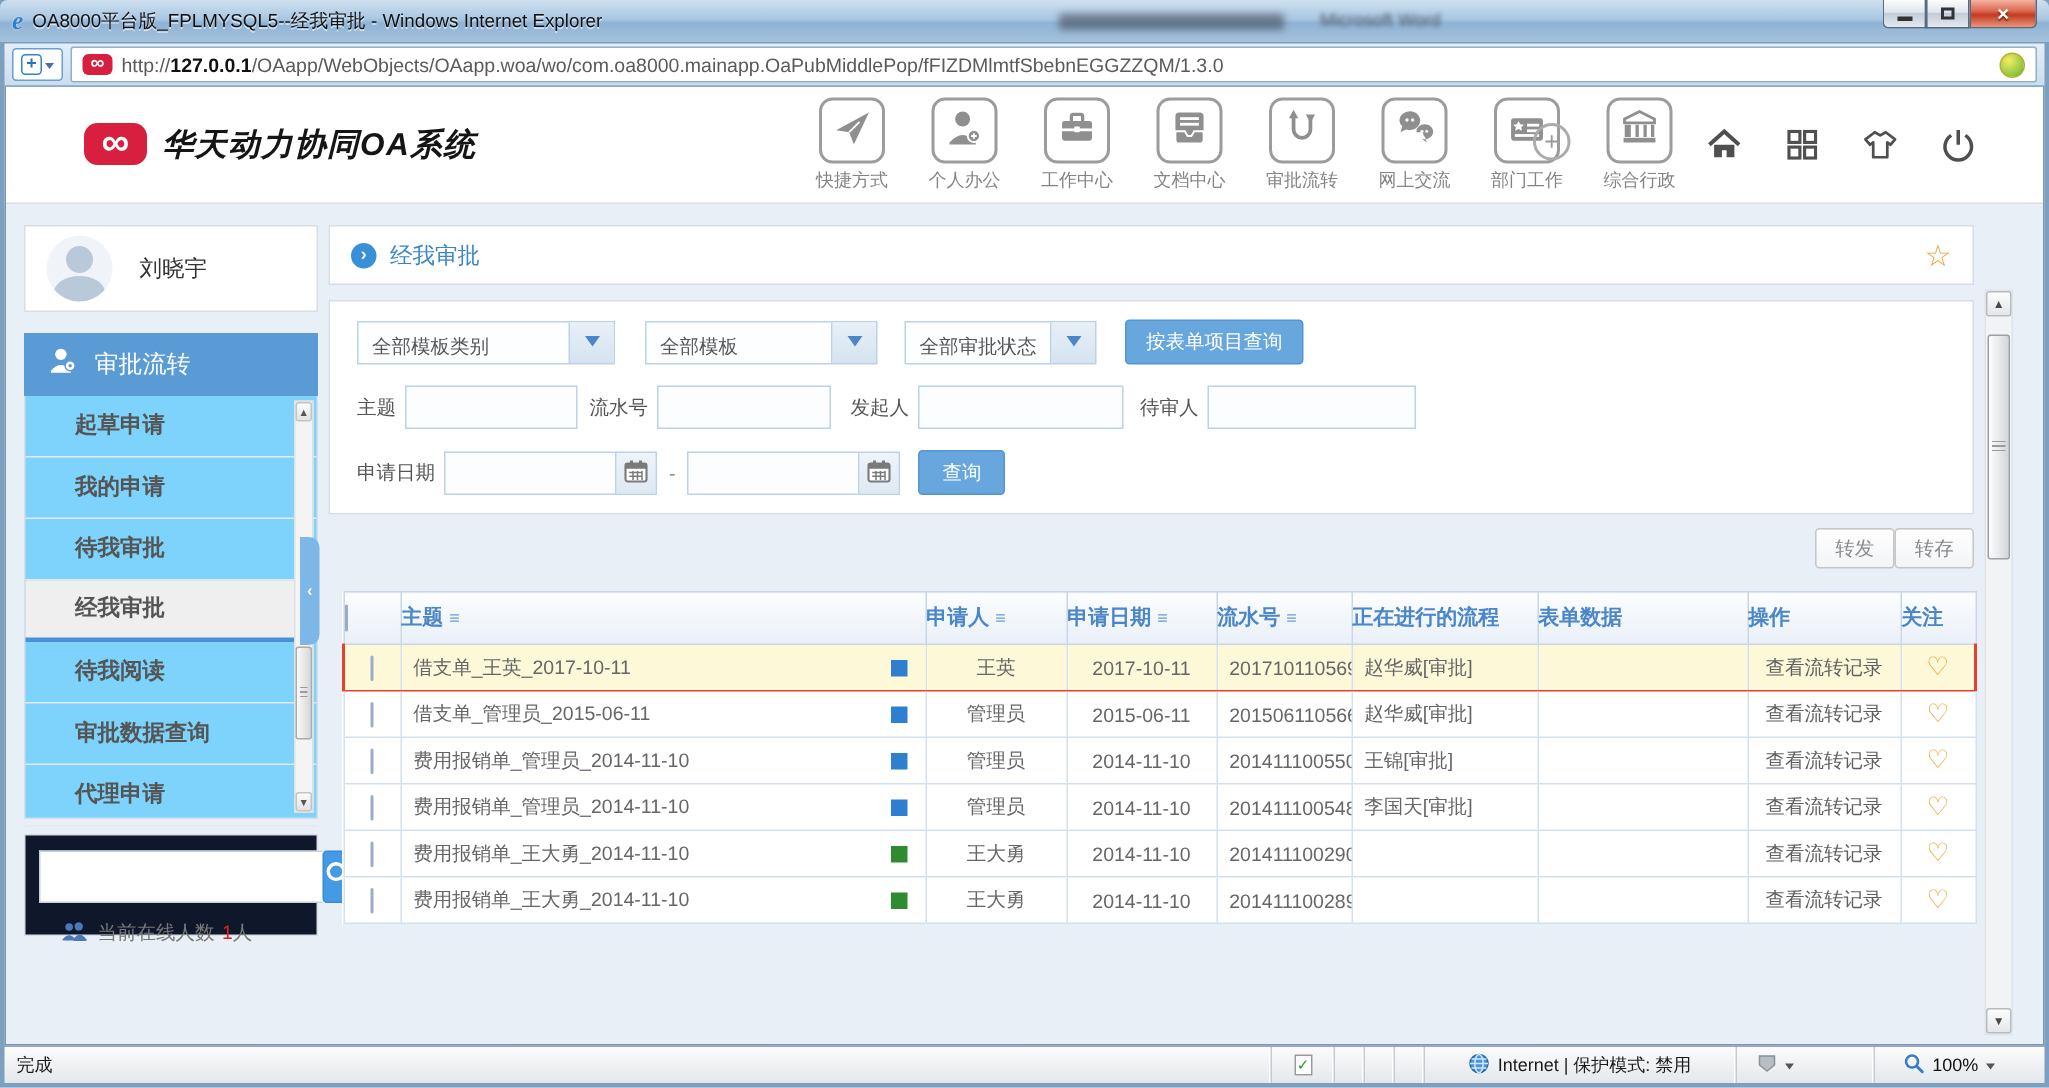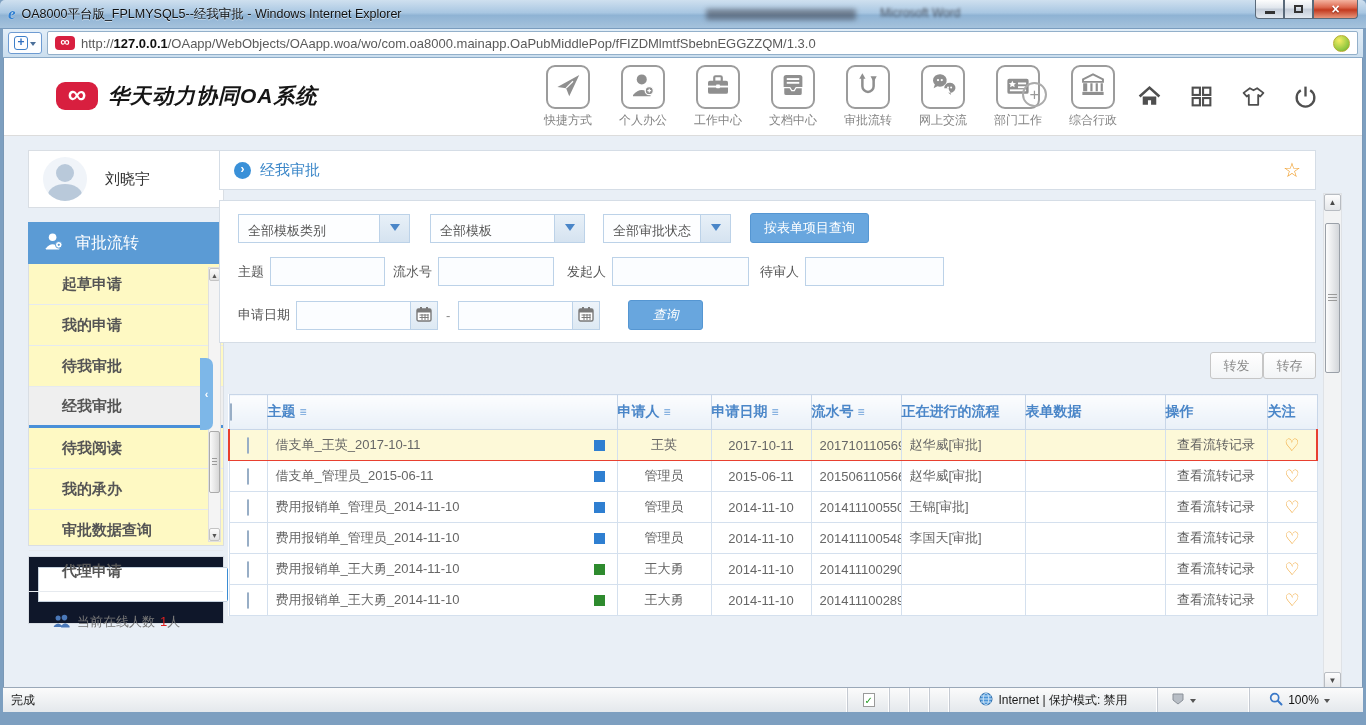--- a/index.html
+++ b/index.html
@@ -67,33 +67,33 @@
   .nav-label { font-size:12px; color:#848484; margin-top:3px; white-space:nowrap; }
   .add-circle { position:absolute; left:1018px; top:24px; width:25px; height:25px;
     border:2px solid #ababab; border-radius:50%; color:#9a9a9a; font-size:17px;
     line-height:21px; text-align:center; }
   .quick-icons { position:absolute; right:44px; top:26px; display:flex; gap:27px; }
   .quick-icons svg { width:25px; height:25px; }
 
   .page-body { position:absolute; top:78px; left:0; right:0; bottom:0; }
 
   
-  .sidebar { position:absolute; left:24px; top:14px; width:196px; }
+  .sidebar { position:absolute; left:12px; top:14px; width:196px; }
   .user-card { background:#fff; border:1px solid #d9dee4; height:58px;
     display:flex; align-items:center; padding-left:14px; gap:18px; }
   .avatar { width:44px; height:44px; border-radius:50%; background:#f0f4f9; position:relative; overflow:hidden; }
   .avatar::before { content:""; position:absolute; left:13px; top:7px; width:18px; height:18px;
     border-radius:50%; background:#b9c9da; }
   .avatar::after { content:""; position:absolute; left:5px; top:27px; width:34px; height:22px;
     border-radius:50% 50% 0 0; background:#b9c9da; }
   .user-name { font-size:15px; color:#333; }
   .section-head { margin-top:14px; background:#5b9bd5; color:#fff; height:42px;
     display:flex; align-items:center; gap:11px; padding-left:17px; font-size:16px; }
   .section-head svg { width:19px; height:19px; }
-  .menu { background:#fef9c3; border:1px solid #d9dee4; border-top:none; position:relative; height:282px; }
+  .menu { background:#7dd3fc; border:1px solid #d9dee4; border-top:none; position:relative; height:282px; }
   .menu-item { height:41px; line-height:40px; padding-left:33px; font-size:15px; font-weight:bold;
     color:#555; border-bottom:1px solid #e6eaef; cursor:pointer; }
   .menu-item.active { background:#efefef; border-bottom:3px solid #4a90d8; line-height:38px; }
   .menu-scroll { position:absolute; right:2px; top:3px; bottom:3px; width:13px;
     background:#f4f4f4; border:1px solid #e0e0e0; display:flex; flex-direction:column; }
   .mscroll-arrow { height:13px; font-size:7px; color:#555; text-align:center; line-height:13px;
     background:linear-gradient(#fcfcfc,#e2e2e2); border:1px solid #c4c4c4; border-radius:2px; }
   .mscroll-track { flex:1; position:relative; }
   .mscroll-thumb { position:absolute; top:150px; left:0; right:0; height:62px;
     background:linear-gradient(to right,#fafafa,#d7d7d7); border:1px solid #ababab; border-radius:2px; }
@@ -135,21 +135,21 @@
     font-family:"Liberation Sans","DejaVu Sans",sans-serif; }
   .f-label { margin-right:6px; }
   .f-input { height:29px; border:1px solid #bcd2e8; background:#fbfdff; outline:none; padding:0 6px; font-size:13px; }
   .w115 { width:115px; margin-right:8px; } .w116 { width:116px; margin-right:13px; }
   .w137 { width:137px; margin-right:11px; } .w139 { width:139px; }
   .date-input { width:114px; border-right:none; }
   .cal-btn { width:28px; height:29px; background:linear-gradient(#eef4fa,#dde9f3);
     border:1px solid #bcd2e8; display:flex; align-items:center; justify-content:center; cursor:pointer; }
   .cal-btn svg { width:16px; height:16px; }
   .date-sep { margin:0 8px; color:#888; }
-  .query-btn { margin-left:28px; width:75px;font-style:italic; }
+  .query-btn { margin-left:12px; width:58px; }
 
   .action-row { position:absolute; left:215px; top:216px; width:1097px; display:flex;
     justify-content:flex-end; }
   .ghost-btn { width:53px; height:27px; background:linear-gradient(#ffffff,#f2f4f6);
     border:1px solid #c6c6c6; border-radius:3px; color:#8a8a8a; font-size:13px; cursor:pointer;
     font-family:"Liberation Sans","DejaVu Sans",sans-serif; }
 
   table.grid { position:absolute; left:224px; top:258px; width:1088px; border-collapse:collapse;
     table-layout:fixed; background:#fff; font-size:13px; color:#666; }
   .grid th { height:35px; background:linear-gradient(#fcfdfe,#e9f0f8); color:#4a86c8;
@@ -171,21 +171,21 @@
   
   .v-scroll { position:absolute; left:1319px; top:57px; width:19px; height:497px;
     background:#f2f3f4; border:1px solid #dfe2e6; display:flex; flex-direction:column; }
   .vs-arrow { height:17px; background:linear-gradient(#fdfdfd,#e4e6e9); border:1px solid #b8bcc2;
     border-radius:2px; font-size:8px; color:#4a4a4a; text-align:center; line-height:16px; }
   .vs-track { flex:1; position:relative; }
   .vs-thumb { position:absolute; top:12px; left:1px; right:1px; height:150px;
     background:linear-gradient(to right,#fdfdfd,#d3d6da); border:1px solid #9aa0a8; border-radius:2px; }
 
   
-  .statusbar { position:absolute; left:3px; bottom:13px; width:1360px; height:25px;
+  .statusbar { position:absolute; left:3px; bottom:3px; width:1360px; height:25px;
     background:linear-gradient(#fbfbfb,#e4e8ec); border-top:1px solid #9aa8b8;
     display:flex; align-items:center; font-size:12px; color:#1a1a1a; }
   .sb-left { padding-left:8px; flex:1; }
   .sb-seg { border-left:1px solid #c5cad2; box-shadow:-1px 0 0 #fff; height:100%;
     display:flex; align-items:center; justify-content:center; gap:5px; }
   .seg-icon1 { width:42px; } .seg-sp { width:20px; }
   .seg-zone { width:208px; } .seg-compat { width:52px; } .seg-zoom { width:100px;margin-left:40px; }
   .doc-check { width:12px; height:14px; background:#fff; border:1px solid #9a9a9a; position:relative; }
   .doc-check::after { content:"✓"; position:absolute; left:1px; top:1px; color:#1f9a1f; font-size:10px; }
   .sb-tri { width:0; height:0; border:3px solid transparent; border-top:4px solid #555; margin-top:4px; }
@@ -395,21 +395,20 @@
         </span>
         <span>审批流转</span>
       </div>
 
       <div class="menu">
         <div class="menu-item">起草申请</div>
         <div class="menu-item">我的申请</div>
         <div class="menu-item">待我审批</div>
         <div class="menu-item active">经我审批</div>
         <div class="menu-item">待我阅读</div>
-        <div class="menu-item">我的承办</div>
         <div class="menu-item">审批数据查询</div>
         <div class="menu-item">代理申请</div>
         <div class="menu-scroll">
           <div class="mscroll-arrow">▲</div>
           <div class="mscroll-track">
             <div class="mscroll-thumb">
                 <span class="grip"></span>
               </div>
           </div>
           <div class="mscroll-arrow">▼</div>

